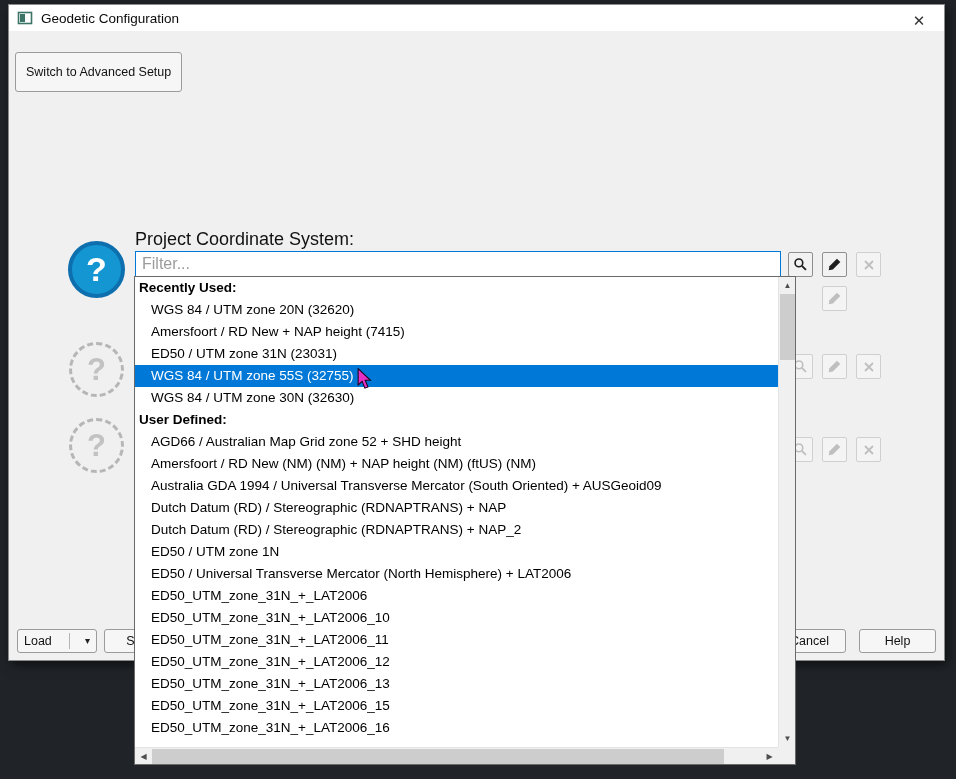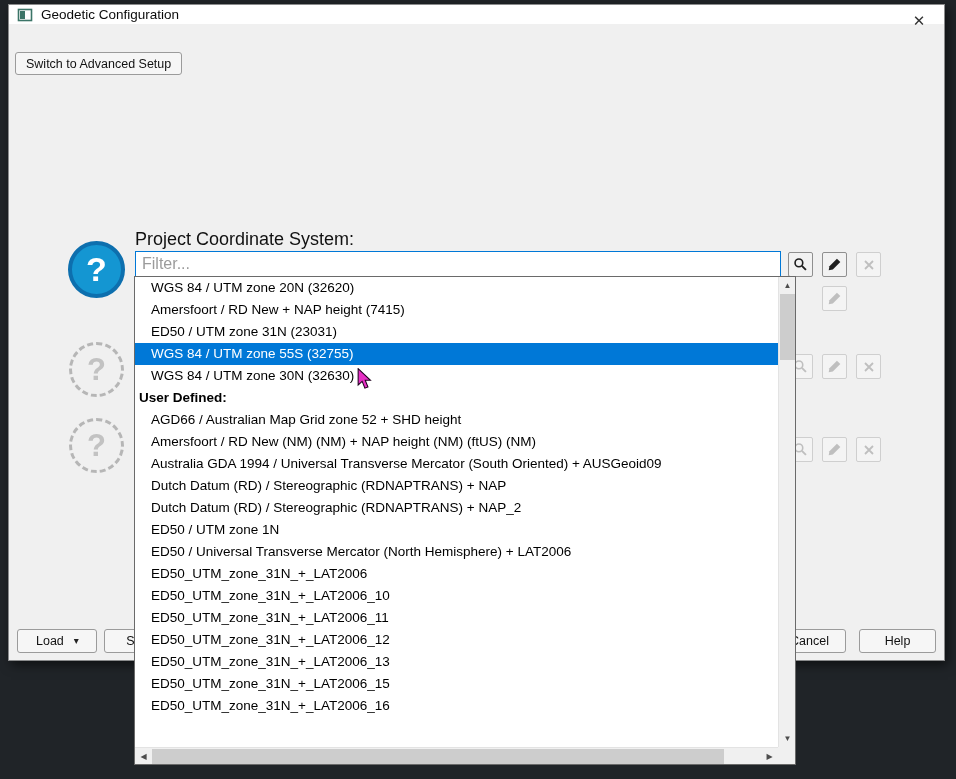--- a/index.html
+++ b/index.html
@@ -5,31 +5,31 @@
   * { margin:0; padding:0; box-sizing:border-box; }
   html,body { background:#16191c; }
   body { font-family:"Liberation Sans", sans-serif; }
   #stage { position:relative; width:956px; height:779px; background:#202428; overflow:hidden; }
 
   
   #win { position:absolute; left:8px; top:4px; width:937px; height:657px;
          background:#f0f0f0; border:1px solid #8a8b8c; z-index:1;
          box-shadow:3px 4px 10px rgba(0,0,0,.55); }
 
-  .titlebar { position:absolute; left:0; top:0; right:0; height:19px; background:#ffffff;
+  .titlebar { position:absolute; left:0; top:0; right:0; height:26px; background:#ffffff;
               display:flex; align-items:center; padding:0 8px; }
   .title-text { font-size:13.5px; color:#0a0a0a; margin-left:8px; }
   .close-btn { position:absolute; right:13px; top:5px; width:24px; height:21px;
                display:flex; align-items:center; justify-content:center;
                font-size:15px; color:#333; cursor:default; }
 
   .btn { position:absolute; height:24px; background:#f6f6f6; border:1px solid #9b9b9b;
          border-radius:3px; font-size:12.5px; color:#111; display:flex; align-items:center;
          justify-content:center; padding:0 10px; white-space:nowrap; }
-  #btn-advanced { left:6px; top:47px; height:23px; }
+  #btn-advanced { left:6px; top:47px; height:40px; }
 
   .field-label { position:absolute; left:126px; top:224px; font-size:18px; color:#111; }
 
   #filter-input { position:absolute; left:126px; top:246px; width:646px; height:26px;
                   border:1px solid #0078d7; background:#fff; font-size:16px; padding:0 6px;
                   color:#111; outline:none; font-family:inherit; }
   #filter-input::placeholder { color:#9b9b9b; }
 
   .btn-group { position:absolute; display:flex; gap:9px; }
   #grp-filter  { left:779px; top:247px; }
@@ -45,21 +45,21 @@
                  border-radius:50%; background:#1496d2; border:4px solid #0d6fae;
                  color:#fff; font-weight:bold; font-size:34px; display:flex;
                  align-items:center; justify-content:center; }
   .ghost-circle { position:absolute; width:55px; height:55px; border:3px dashed #b6b6b6;
                   border-radius:50%; color:#c2c2c2; font-size:31px; font-weight:bold;
                   display:flex; align-items:center; justify-content:center; }
   #ghost1 { left:60px; top:337px; }
   #ghost2 { left:60px; top:413px; }
 
   
-  #btn-load   { left:8px;  top:624px; width:80px; padding:0 18px; justify-content:space-between; }
+  #btn-load   { left:8px;  top:624px; width:80px; padding:0 6px; justify-content:space-between; }
   #btn-save   { left:95px; top:624px; width:73px; }
   #btn-cancel { left:764px; top:624px; width:73px; }
   #btn-help   { left:850px; top:624px; width:77px; }
   .load-sep  { width:1px; height:16px; background:#b5b5b5; margin:0 4px 0 6px; }
   .load-chev { font-size:10px; color:#222; line-height:1; }
 
   
   #dropdown { position:absolute; left:134px; top:276px; width:662px; height:489px;
               background:#fff; border:1px solid #6a6a6a; z-index:10; }
   #list { position:absolute; left:0; top:0; right:17px; bottom:17px; overflow:hidden; }
@@ -184,20 +184,21 @@
       <span class="load-chev">▾</span>
     </div>
     <div class="btn" id="btn-save">Save</div>
     <div class="btn" id="btn-cancel">Cancel</div>
     <div class="btn" id="btn-help">Help</div>
 
   </div>
 
   <div id="dropdown">
     <div id="list">
+        <div class="row hdr">Recently Used:</div>
         <div class="row itm">WGS 84 / UTM zone 20N (32620)</div>
         <div class="row itm">Amersfoort / RD New + NAP height (7415)</div>
         <div class="row itm">ED50 / UTM zone 31N (23031)</div>
         <div class="row itm sel">WGS 84 / UTM zone 55S (32755)</div>
         <div class="row itm">WGS 84 / UTM zone 30N (32630)</div>
         <div class="row hdr">User Defined:</div>
         <div class="row itm">AGD66 / Australian Map Grid zone 52 + SHD height</div>
         <div class="row itm">Amersfoort / RD New (NM) (NM) + NAP height (NM) (ftUS) (NM)</div>
         <div class="row itm">Australia GDA 1994 / Universal Transverse Mercator (South Oriented) + AUSGeoid09</div>
         <div class="row itm">Dutch Datum (RD) / Stereographic (RDNAPTRANS) + NAP</div>

